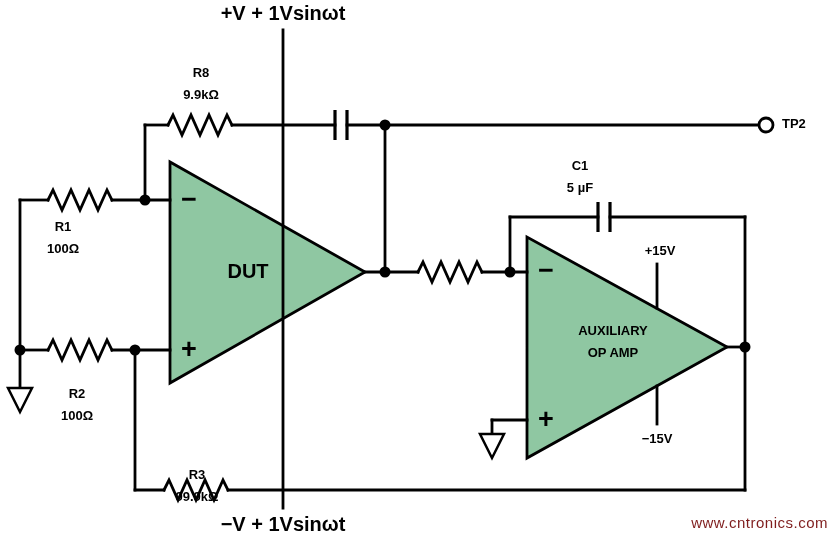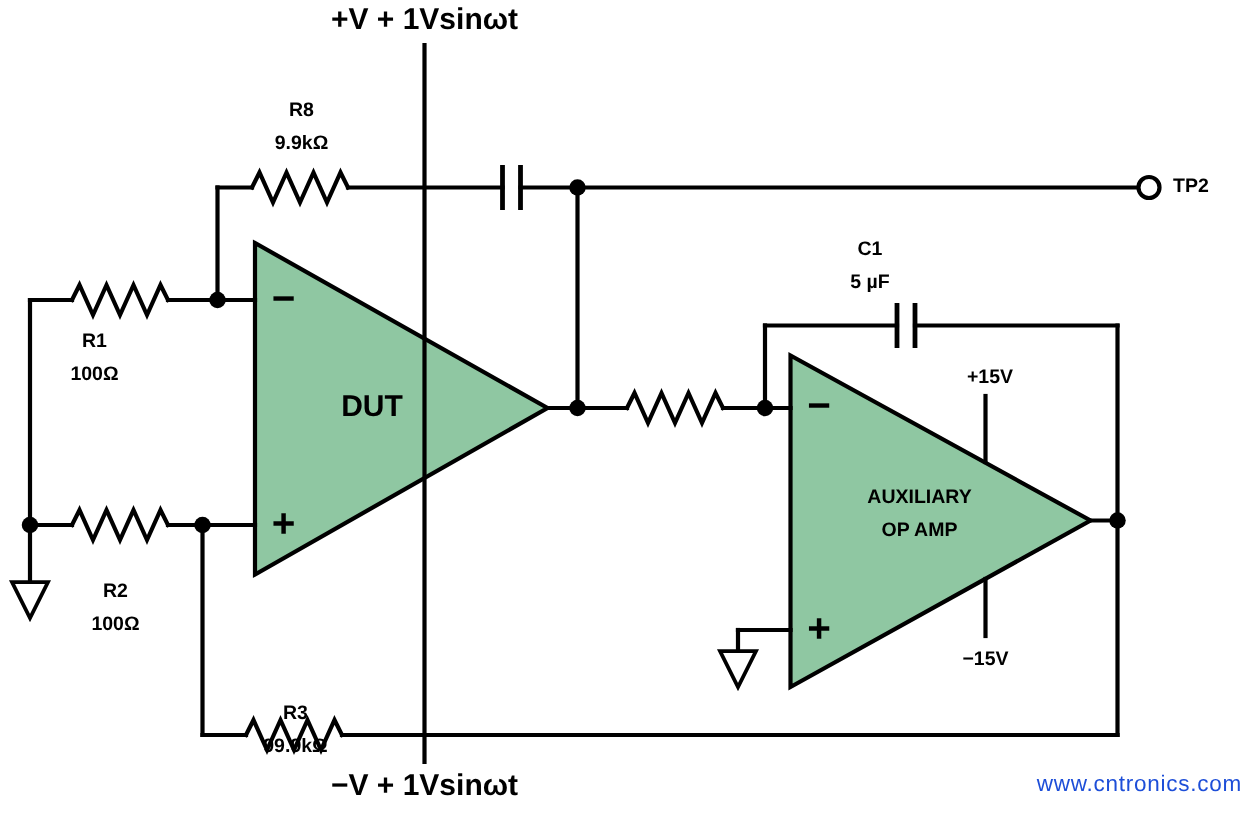--- a/index.html
+++ b/index.html
@@ -158,15 +158,15 @@
     <div>OP AMP</div>
   </div>
 
   <div class="sign" style="left:189px; top:185px;">−</div>
   <div class="sign" style="left:189px; top:335px;">+</div>
   <div class="sign" style="left:546px; top:256px;">−</div>
   <div class="sign" style="left:546px; top:405px;">+</div>
 
   <div class="lbl big" style="left:283px; top:513px;">−V + 1Vsinωt</div>
 
-  <div class="watermark" style="color: #1d4ed8;">www.cntronics.com</div>
+  <div class="watermark" style="color: #7f1d1d;">www.cntronics.com</div>
 
 </div>
 
 </body></html>

